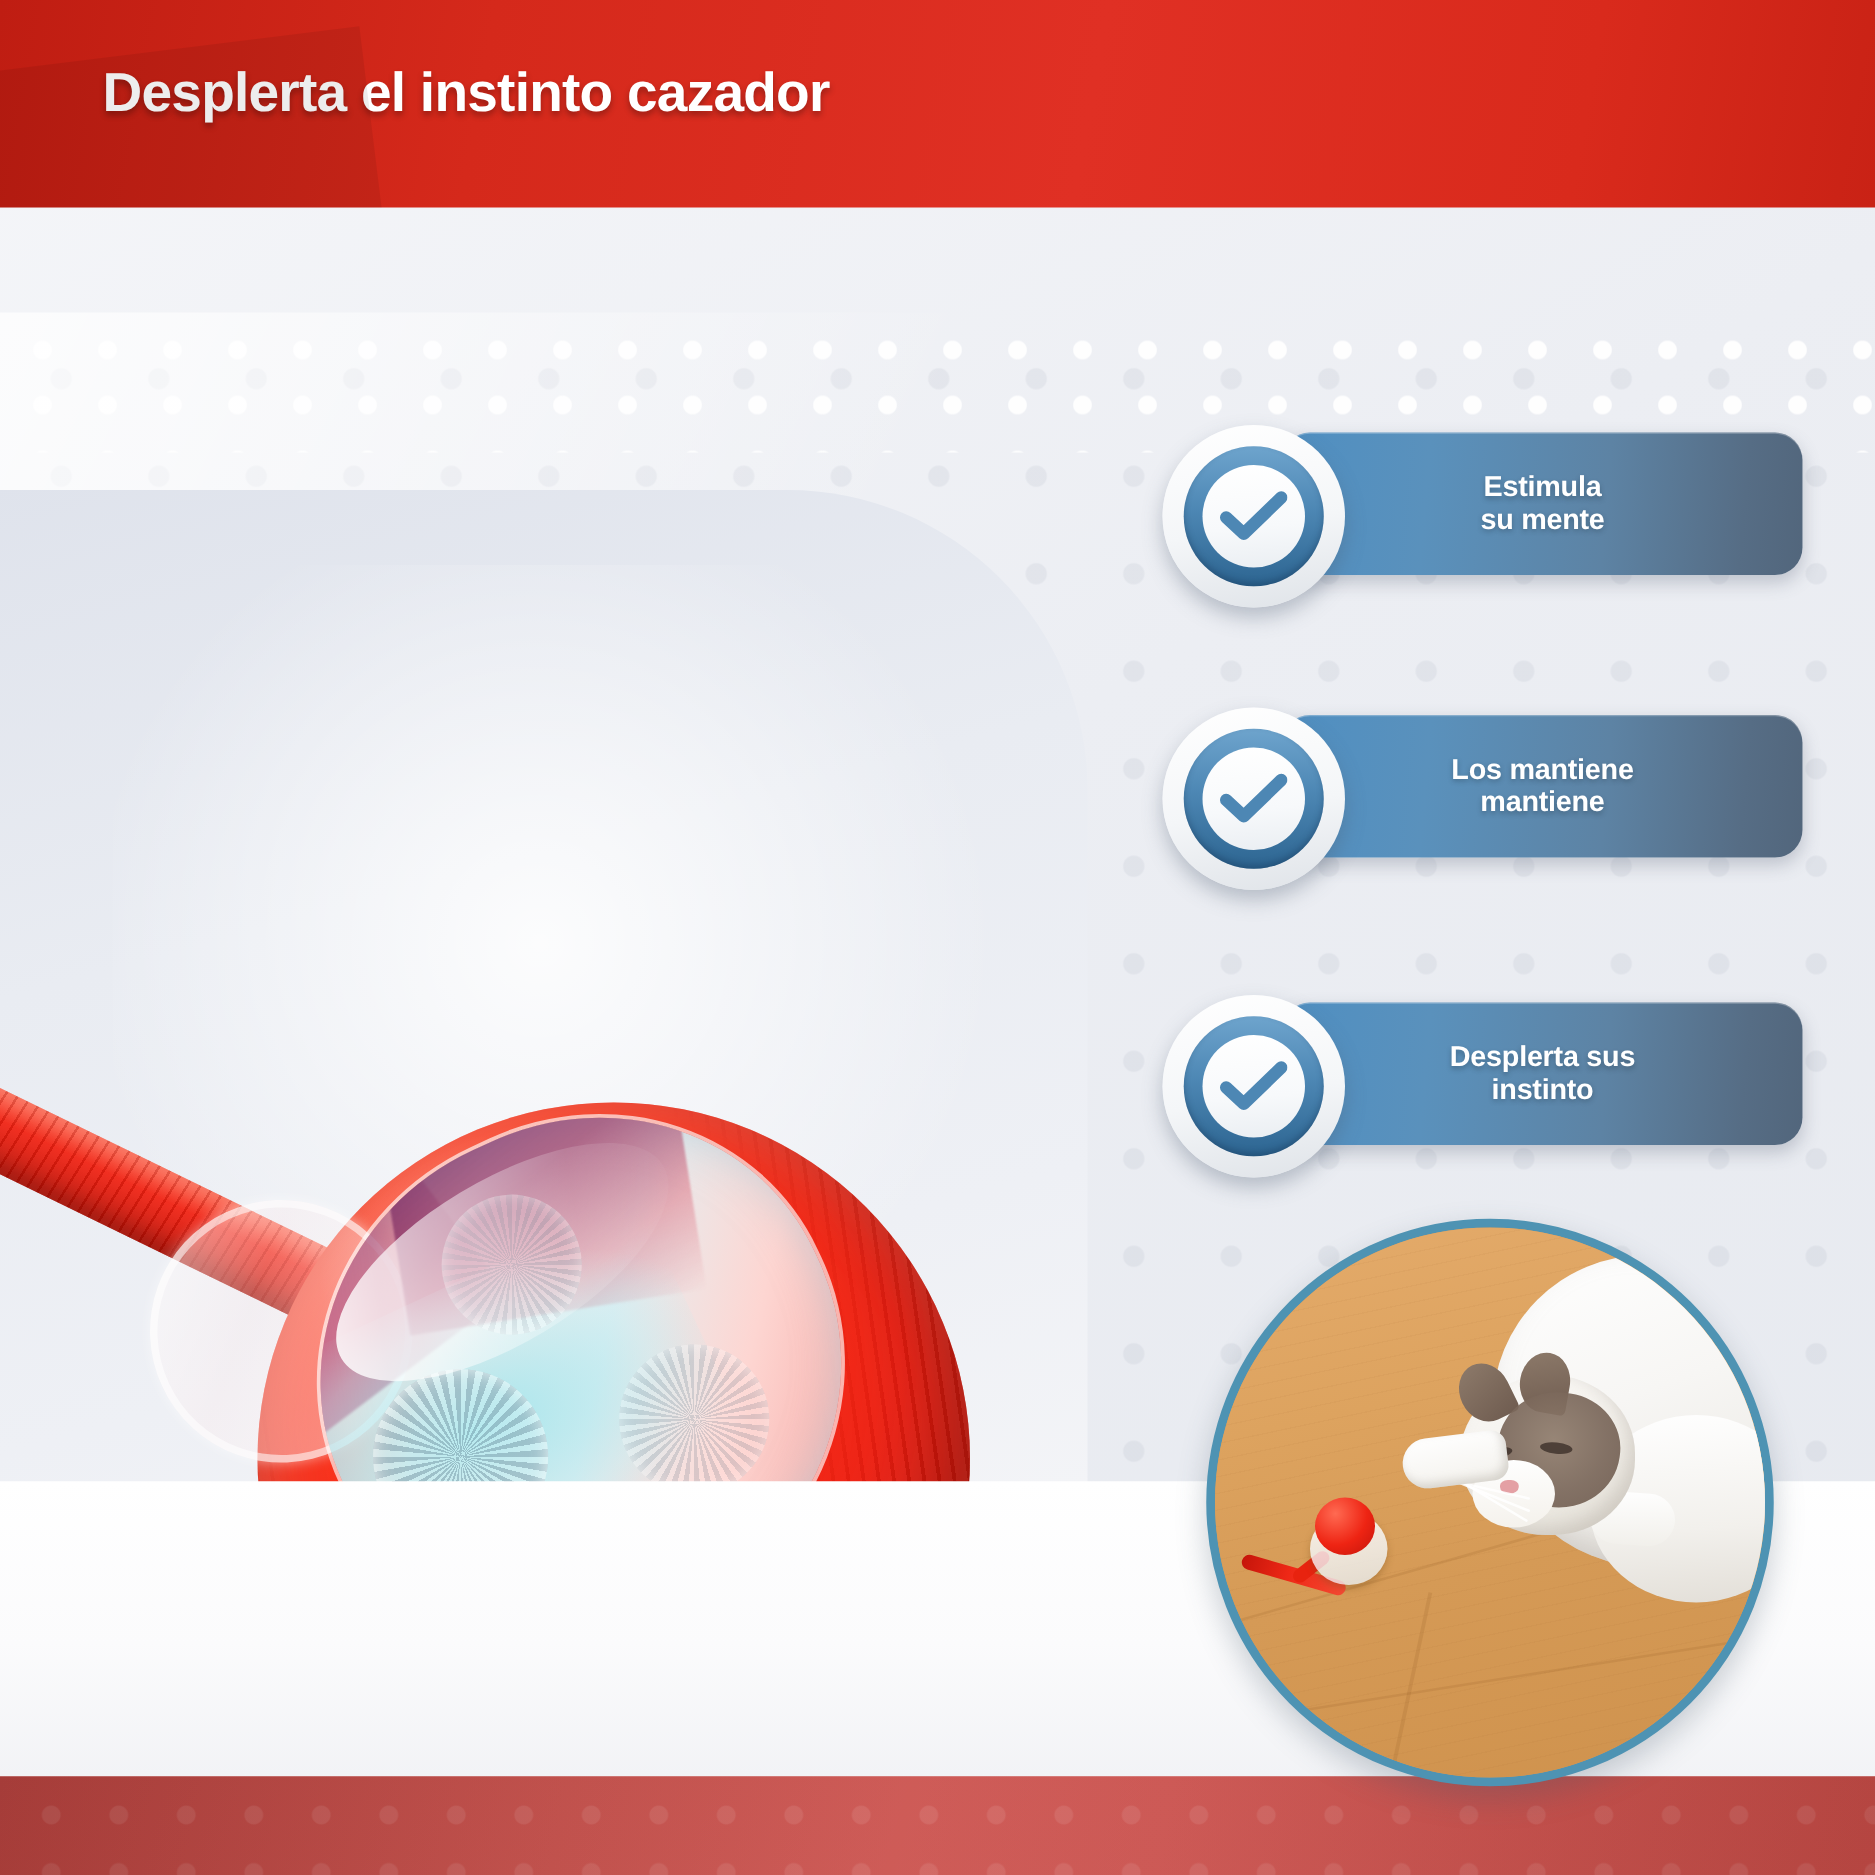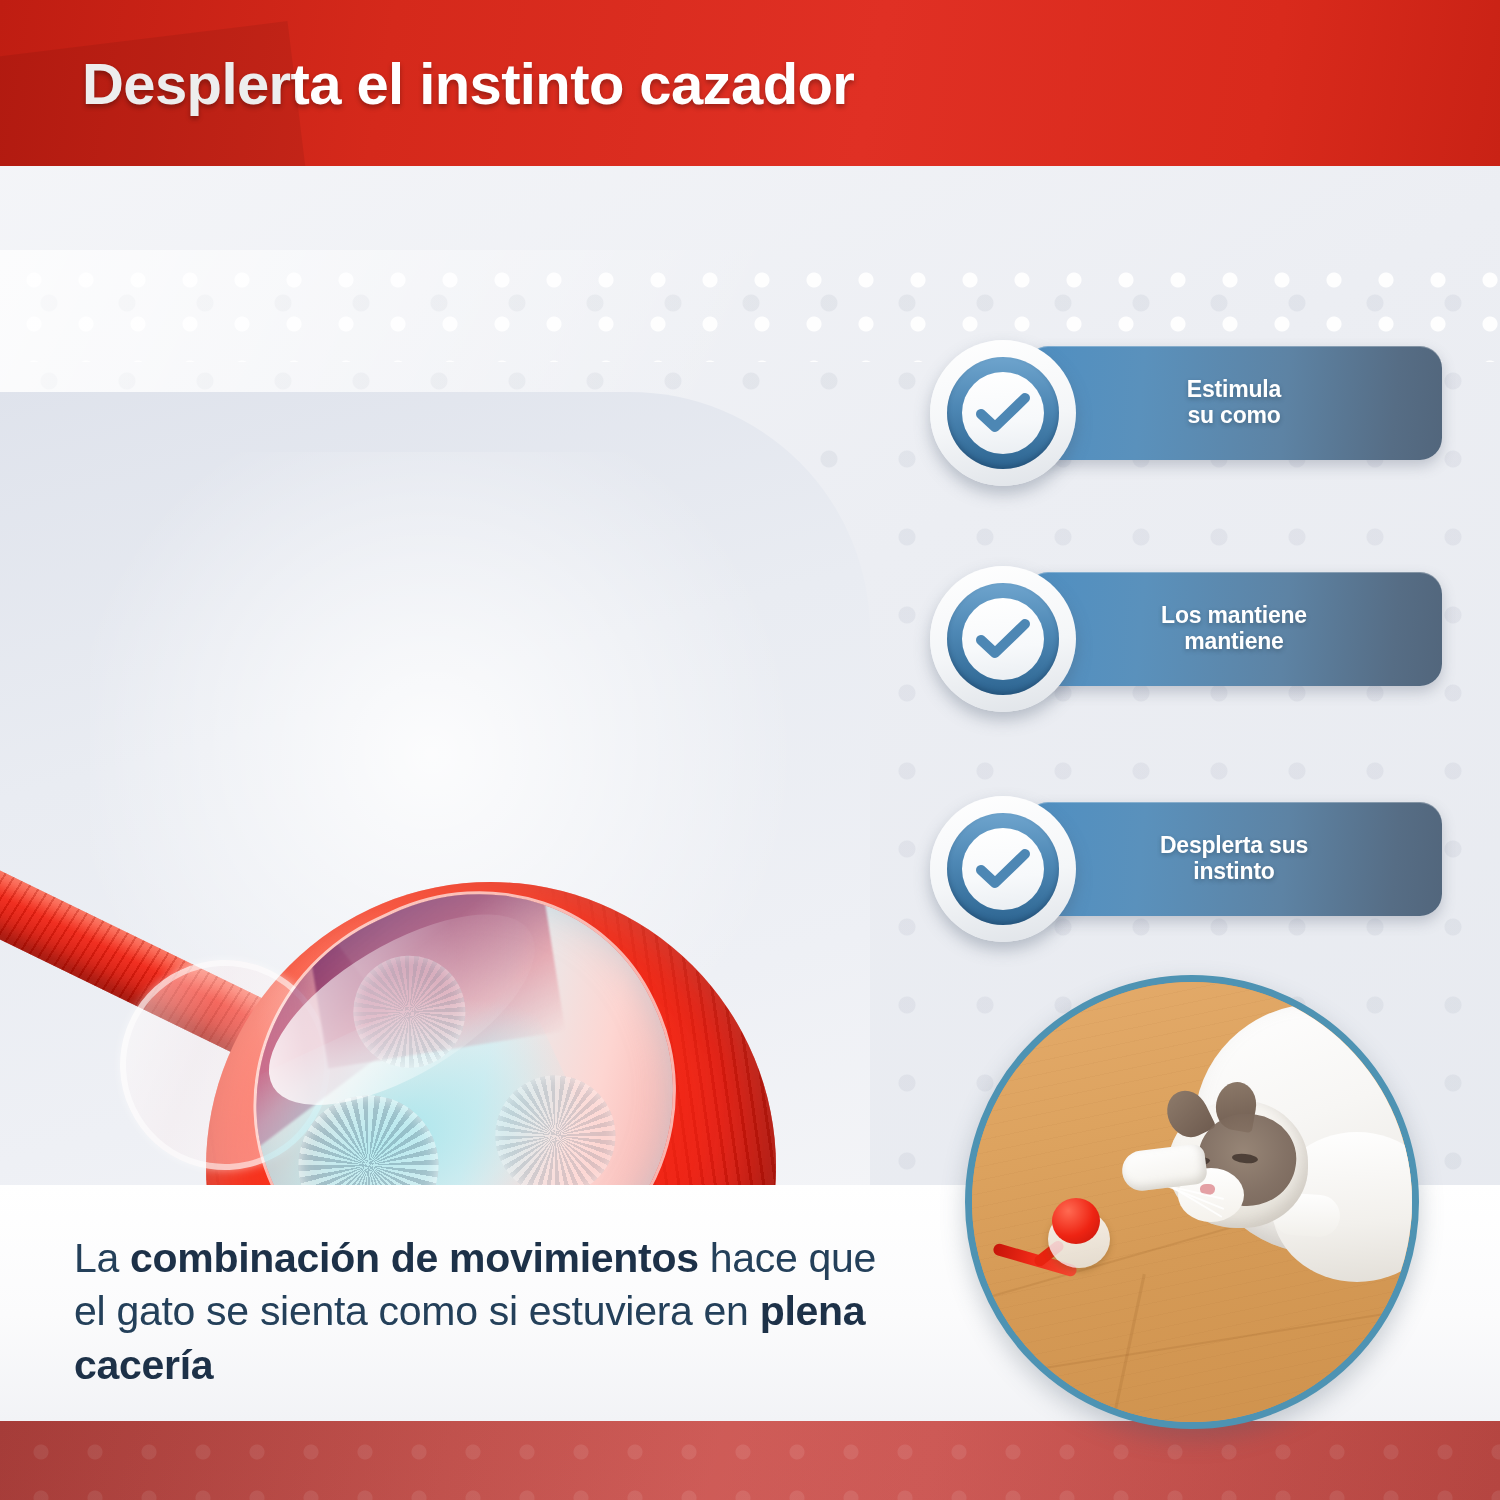--- a/index.html
+++ b/index.html
@@ -38,21 +38,21 @@
     position:absolute;left:0;top:0;width:1500px;height:166px;
     background:linear-gradient(100deg,#bf1d12 0%,#d5291b 26%,#e03024 58%,#d92a1c 84%,#c92215 100%);
     overflow:hidden;
   }
   .header::after{
     content:"";position:absolute;left:-120px;bottom:-60px;width:420px;height:180px;
     background:rgba(0,0,0,.07);transform:rotate(-7deg);
   }
   .header-title{
     position:absolute;left:82px;top:50px;
-    font-size:58px;font-weight:bold;color:#ffffff;letter-spacing:-.6px;
+    font-size:44px;font-weight:bold;color:#ffffff;letter-spacing:-.6px;
     text-shadow:0 3px 5px rgba(0,0,0,.30);
     white-space:nowrap;
   }
 
   
   .subbar{
     position:absolute;left:0;top:166px;width:1500px;height:84px;
     background:linear-gradient(180deg,#fbfbfc 0%,#f2f3f5 55%,#e4e6ea 100%);
     box-shadow:0 3px 7px rgba(120,128,145,.22);
   }
@@ -368,21 +368,21 @@
       <div class="gear g2"></div>
       <div class="gear g3"></div>
       <div class="win-gloss"></div>
     </div>
   </div>
 
   <div class="badge" style="left:930px;top:340px;">
     <div class="pill">
       <div class="pill-label">
         <span>Estimula</span><br>
-        <span>su como</span>
+        <span>su mente</span>
       </div>
     </div>
     <div class="check">
       <div class="ring">
         <div class="inner">
           <svg width="54" height="42" viewBox="0 0 54 42" aria-hidden="true">
             <path d="M5 22 L19 35 L49 6" fill="none" stroke="#4d87b4" stroke-width="10" stroke-linecap="round" stroke-linejoin="round"></path>
           </svg>
         </div>
       </div>
@@ -419,23 +419,20 @@
         <div class="inner">
           <svg width="54" height="42" viewBox="0 0 54 42" aria-hidden="true">
             <path d="M5 22 L19 35 L49 6" fill="none" stroke="#4d87b4" stroke-width="10" stroke-linecap="round" stroke-linejoin="round"></path>
           </svg>
         </div>
       </div>
     </div>
   </div>
 
   <div class="bottomband"></div>
-  <div class="bottomtext">
-    <span>La </span><b>combinación de movimientos</b><span> hace que el gato se sienta como si estuviera en </span><b>plena cacería</b>
-  </div>
 
   <div class="footer">
     <div class="footer-dots"></div>
     <div class="footer-sheen"></div>
   </div>
 
   <div class="catcircle">
     <div class="floor">
       <div class="grain"></div>
       <div class="plank p1"></div>

